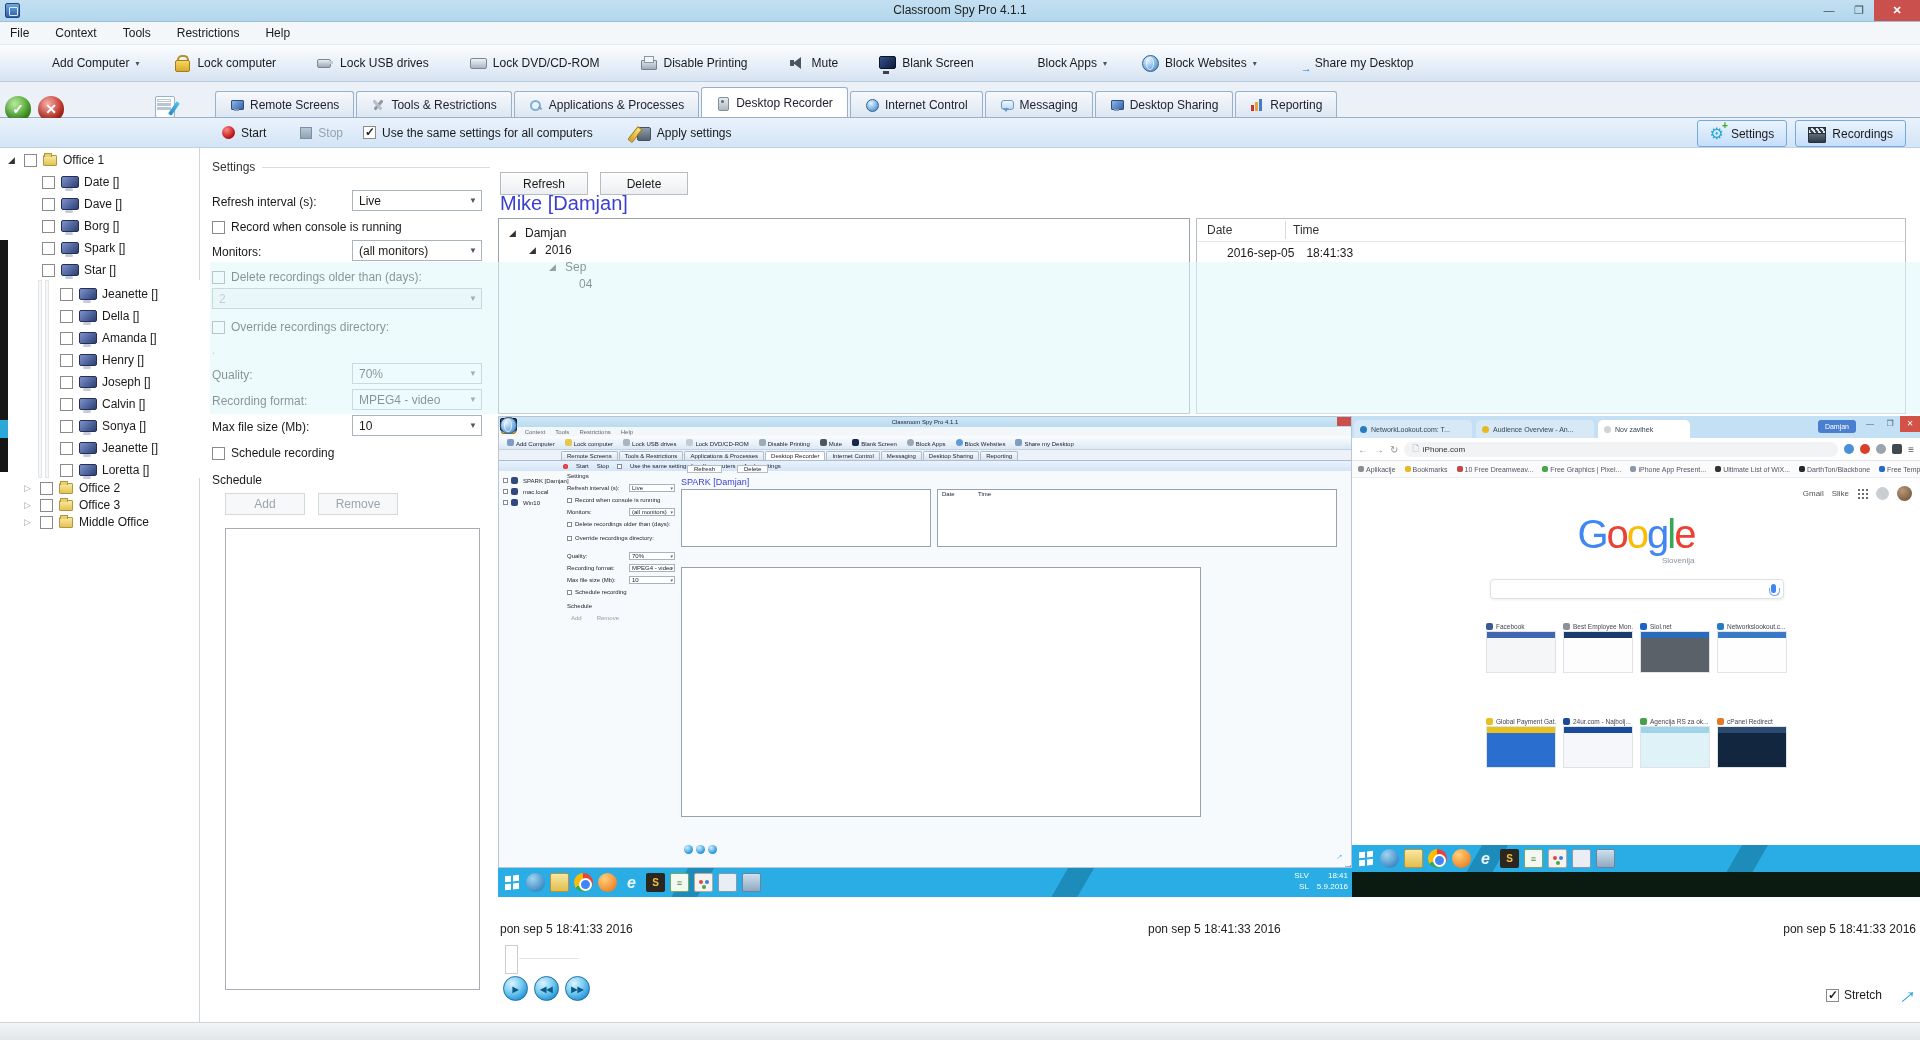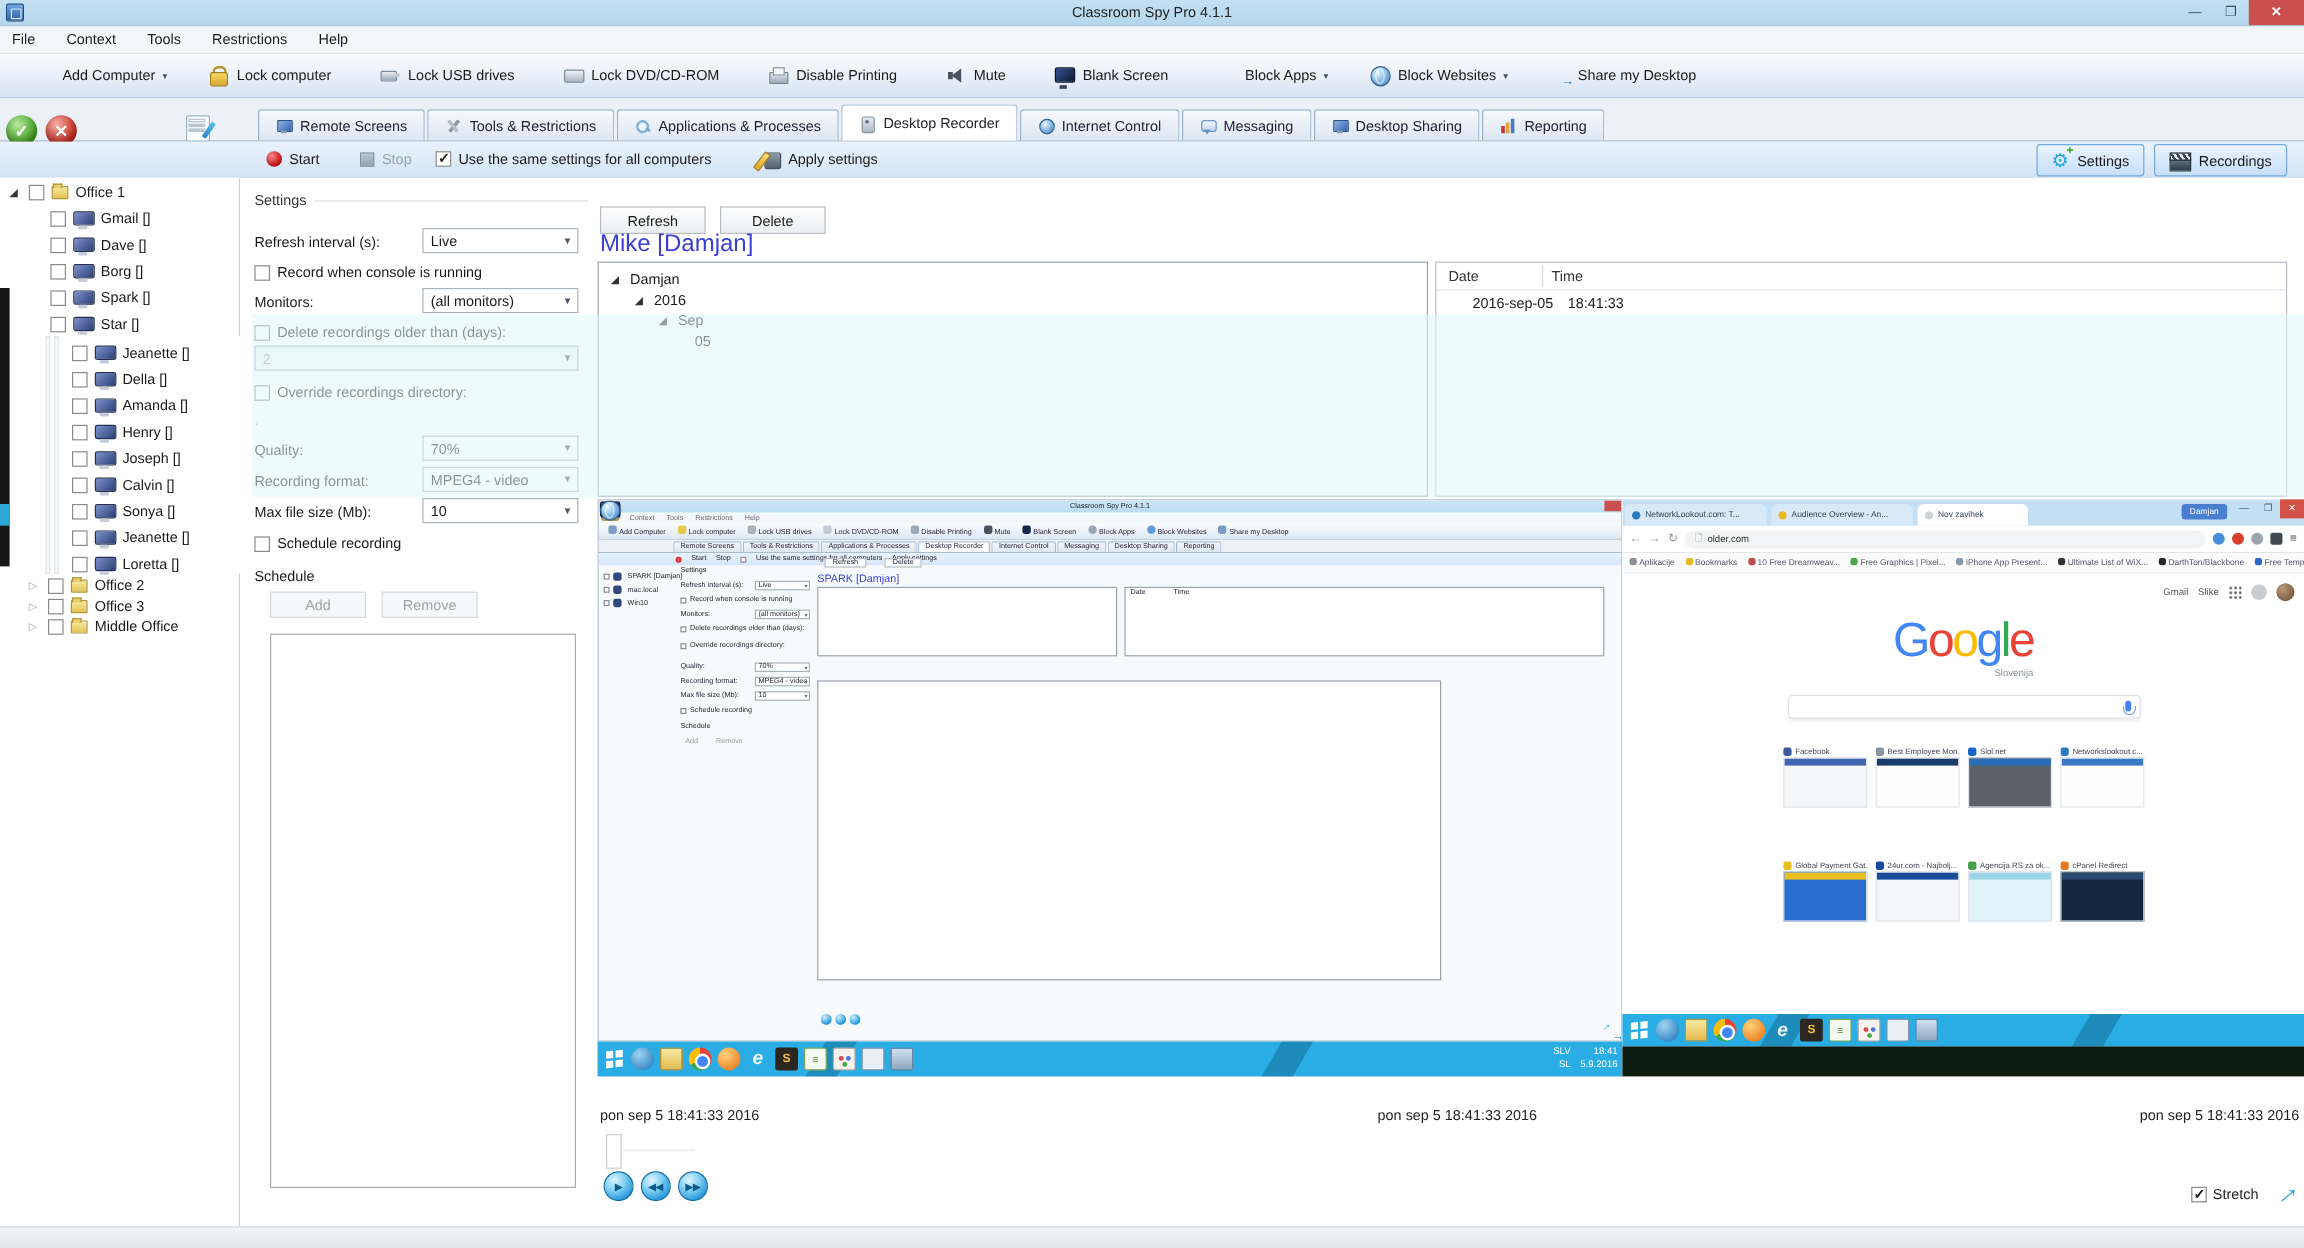--- a/index.html
+++ b/index.html
@@ -436,21 +436,21 @@
     <span class="exp">◢</span>
     <span class="cb"></span>
     <span class="folder"></span>
     <span>Office 1</span>
   </div>
   <div>
 
       <div class="trow rowstep1" style="left: 42px; top: 24px; position: absolute;">
         <span class="cb"></span>
         <span class="pcico"></span>
-        <span>Gmail []</span>
+        <span>Date []</span>
       </div>
 
       <div class="trow rowstep1" style="left: 42px; top: 46px; position: absolute;">
         <span class="cb"></span>
         <span class="pcico"></span>
         <span>Dave []</span>
       </div>
 
       <div class="trow rowstep1" style="left: 42px; top: 68px; position: absolute;">
         <span class="cb"></span>
@@ -638,21 +638,21 @@
   </div>
   <div class="trow" style="left:30px; top:21px;">
     <span class="exp">◢</span>
       <span>2016</span>
   </div>
   <div class="trow" style="left:50px; top:38px;">
     <span class="exp">◢</span>
       <span>Sep</span>
   </div>
   <div class="trow" style="left:80px; top:55px;">
-    <span>05</span>
+    <span>04</span>
   </div>
 </div>
 
 <div class="dtpanel">
   <span class="dthead" style="left:10px;">Date</span>
   <span class="dthead" style="left:96px;">Time</span>
   <span class="dtsep"></span>
   <span class="dthr"></span>
   <div class="trow" style="left:30px; top:24px;">
     <span>2016-sep-05</span>
@@ -834,21 +834,21 @@
         <span class="cwin" style="right:40px;">—</span>
         <span class="cwin" style="right:20px;">❐</span>
         <span class="cwin close" style="right:0;">✕</span>
       </div>
       <div class="ctoolbar">
         <span class="nav">←</span>
           <span class="nav">→</span>
           <span class="nav">↻</span>
         <span class="addr">
           <span style="color:#8a939b;">🗋</span>
-            <span>older.com</span>
+            <span>iPhone.com</span>
         </span>
         <span class="cext" style="background:#4a90d8;"></span>
         <span class="cext" style="background:#d8402a;"></span>
         <span class="cext" style="background:#9aa4ac;"></span>
         <span class="cext" style="background:#404850; border-radius:2px;"></span>
         <span class="nav" style="color:#555;">≡</span>
       </div>
       <div class="cbar">
         <span style="display:flex; gap:9px;">
 

